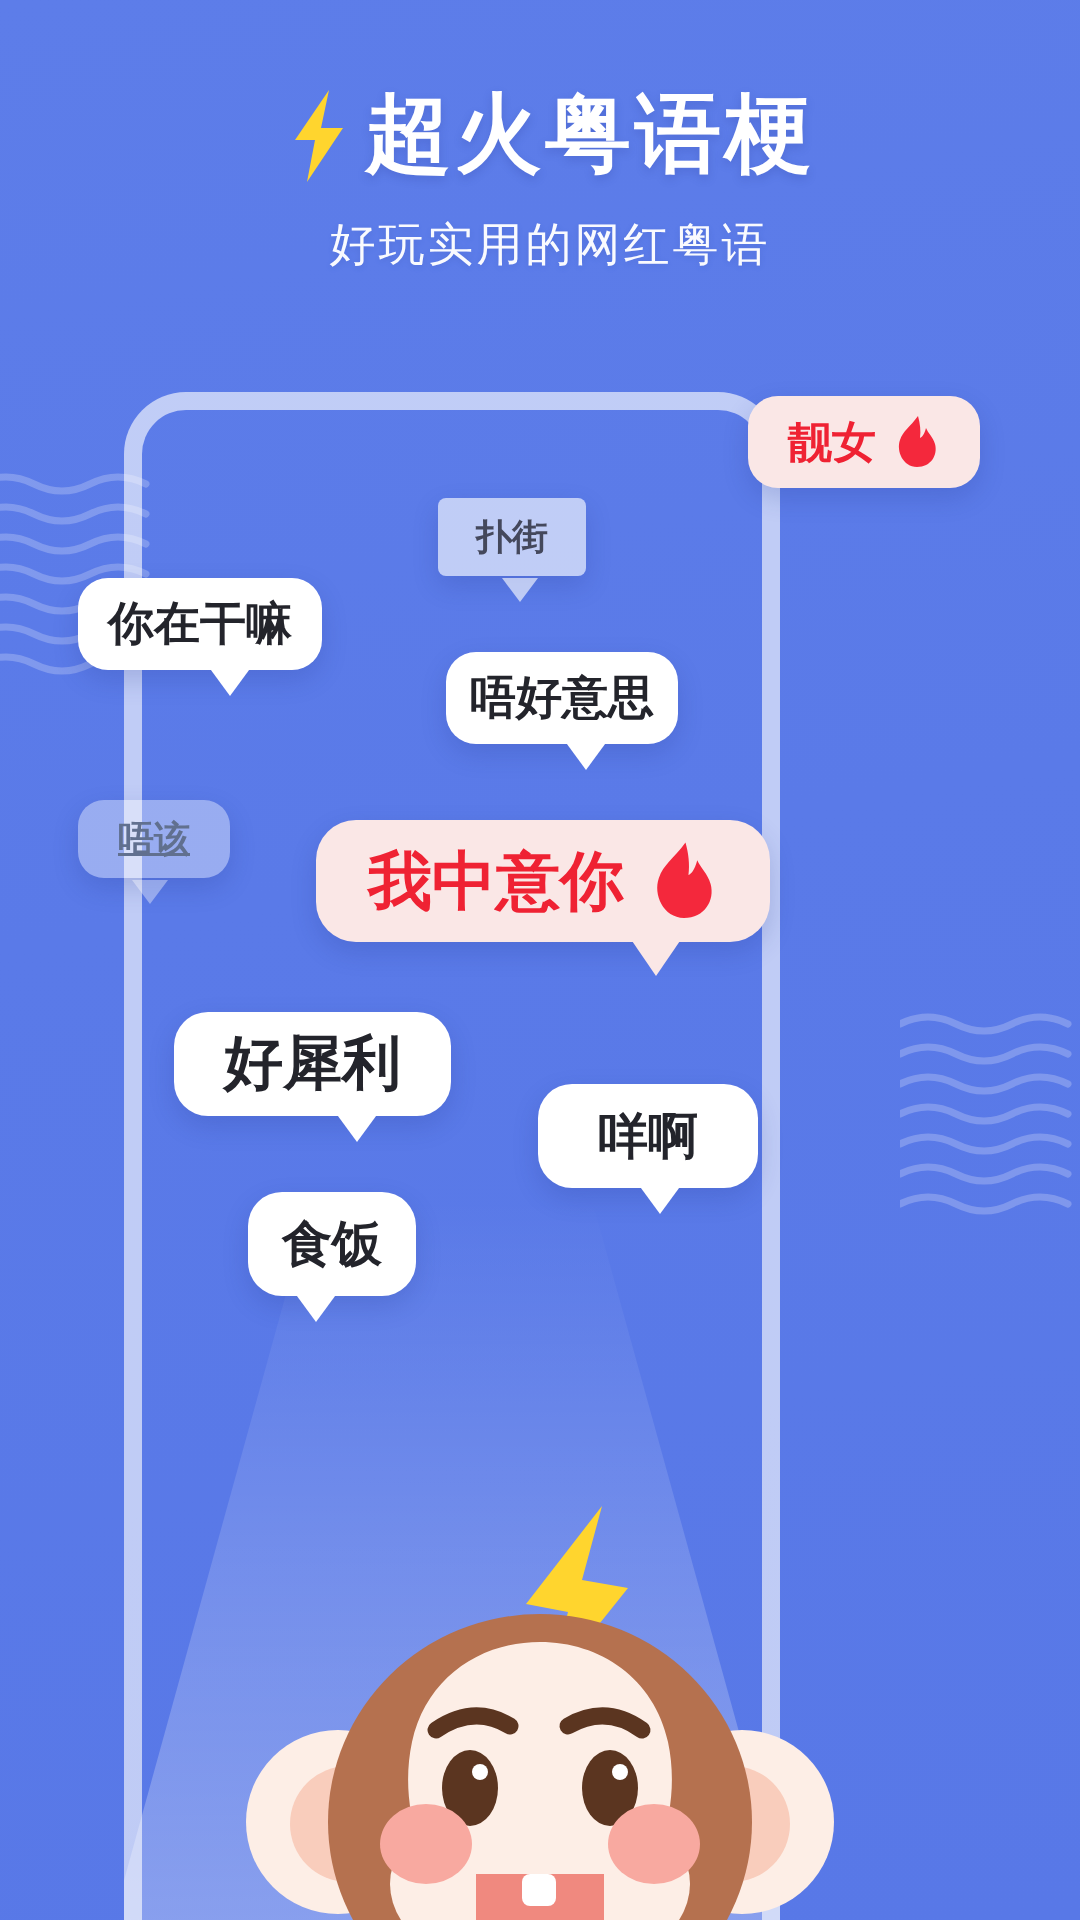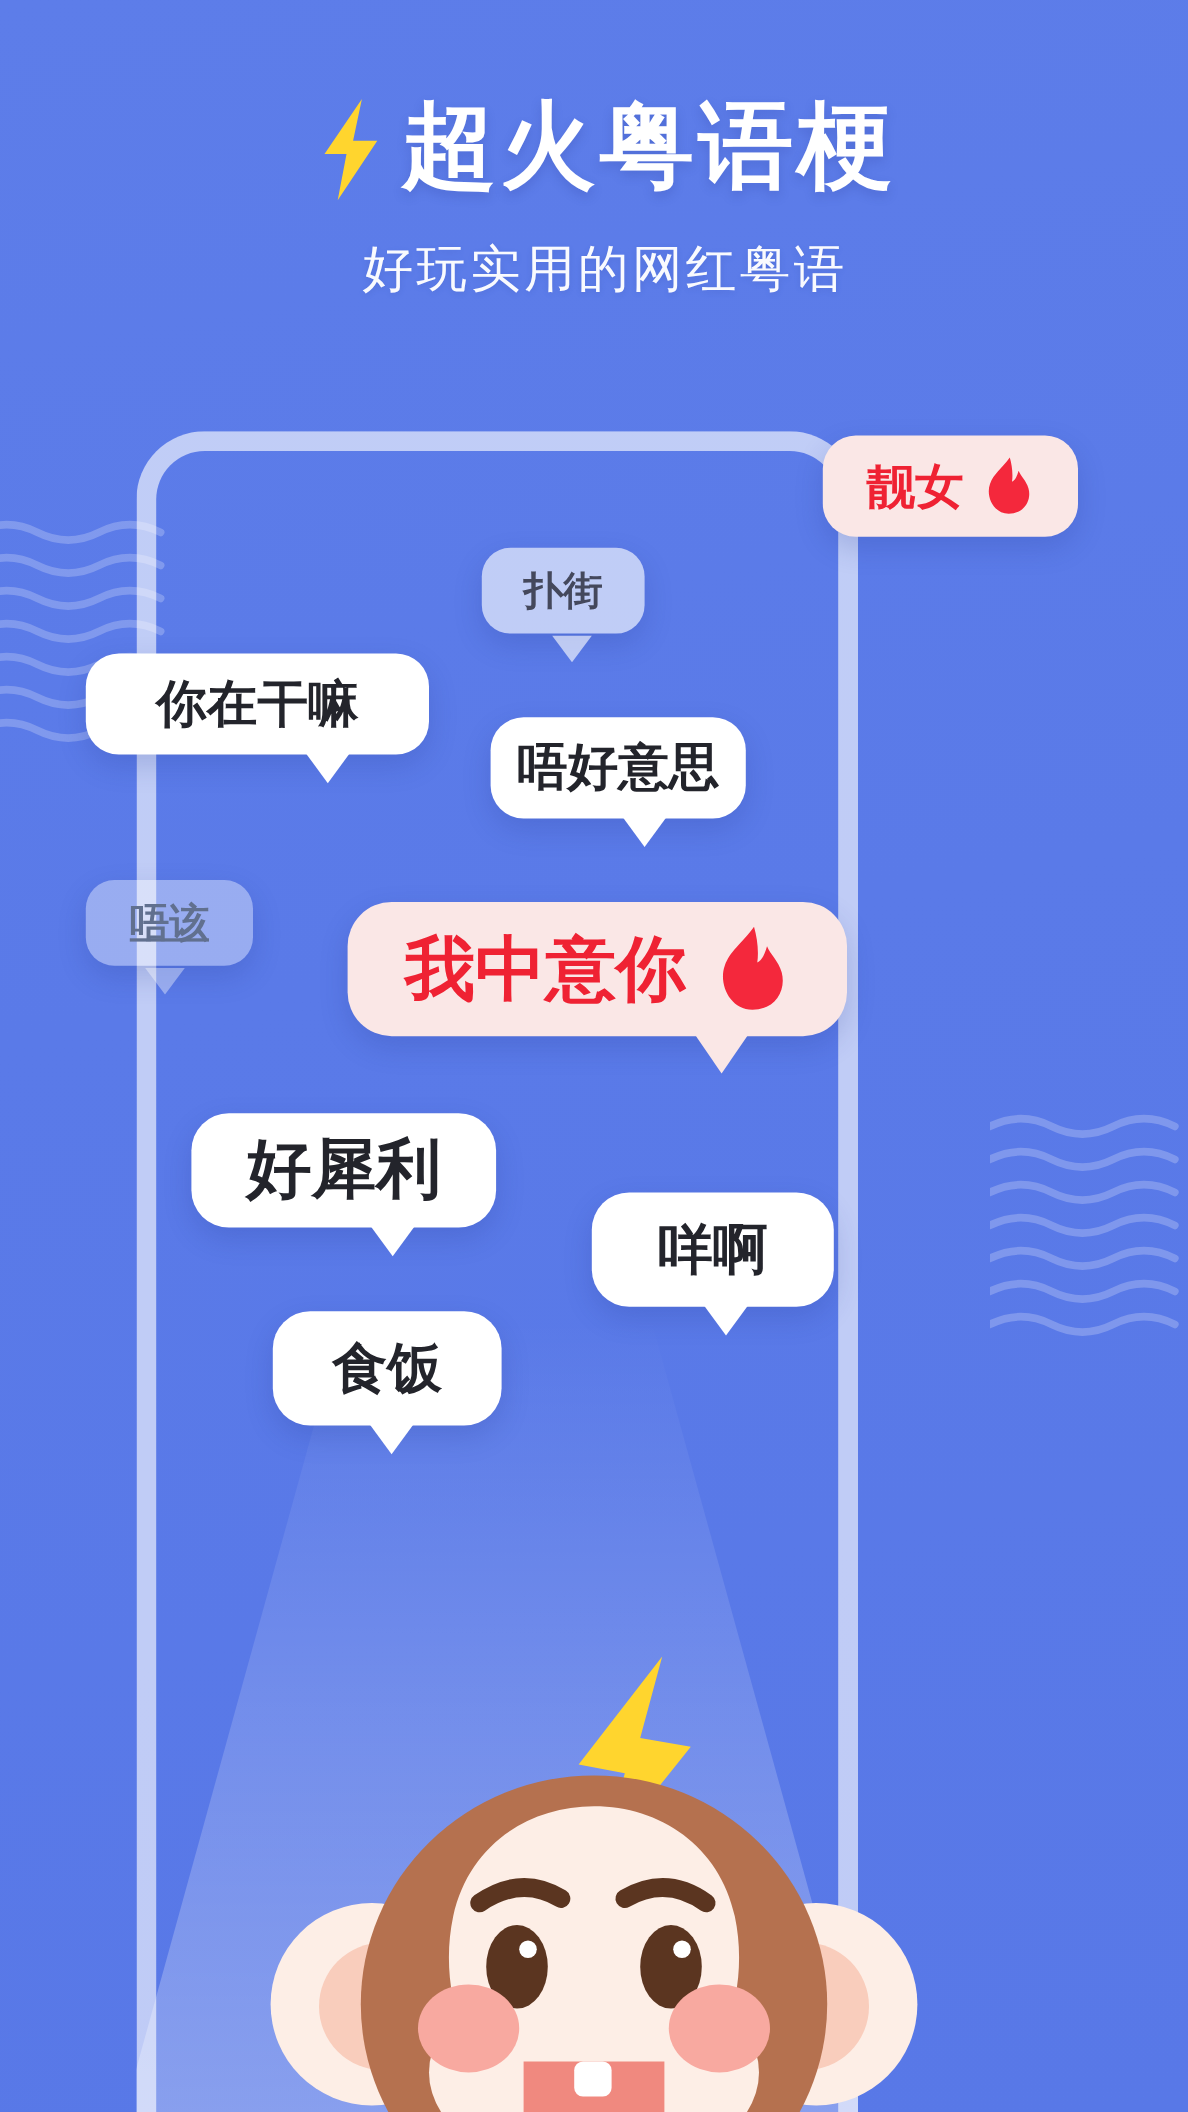--- a/index.html
+++ b/index.html
@@ -93,42 +93,42 @@
   .bubble.pink .tail{ border-top:30px solid #fae7e6; }
 
   .flame{ display:block; }
 
   
   #b-leungnui{ right:100px; top:396px;  padding:0 40px; height:92px;  font-size:44px; border-radius:30px; }
 
   #b-leungzai{ left:232px; top:448px; padding:0 44px; height:86px; font-size:42px; border-radius:28px; }
   #b-leungzai .tail{ left:68px; }
 
-  #b-puugaai{ left:438px; top:498px; padding:0 38px; height:78px; font-size:36px; border-radius:26px; }
+  #b-puugaai{ left:438px; top:498px; padding:0 38px; height:78px; font-size:36px; border-radius:8px; }
   #b-puugaai .tail{ left:64px; border-left-width:18px; border-right-width:18px; border-top-width:24px; }
 
-  #b-neizai{ left:78px; top:594px; padding:0 64px; height:92px; font-size:46px; border-radius:30px; }
+  #b-neizai{ left:78px; top:578px; padding:0 30px; height:92px; font-size:46px; border-radius:30px; }
   #b-neizai .tail{ right:70px; }
 
   #b-mgouyisi{ left:446px; top:652px; padding:0 24px; height:92px; font-size:46px; border-radius:30px; }
   #b-mgouyisi .tail{ right:70px; }
 
   #b-mgoi{ left:78px; top:800px; padding:0 40px; height:78px; font-size:36px; border-radius:26px;text-decoration:underline; }
   #b-mgoi .tail{ right:62px; border-left-width:18px; border-right-width:18px; border-top-width:24px; }
 
   #b-love{ left:316px; top:820px; padding:0 52px; height:122px; font-size:64px; border-radius:40px; gap:26px; }
   #b-love .tail{ right:88px; bottom:-34px; border-left-width:26px; border-right-width:26px; border-top-width:38px; }
 
   #b-hosailei{ left:174px; top:1012px; padding:0 50px; height:104px; font-size:59px; border-radius:34px; }
   #b-hosailei .tail{ right:72px; }
 
   #b-meaa{ left:538px; top:1084px; padding:0 60px; height:104px; font-size:50px; border-radius:34px; }
   #b-meaa .tail{ right:76px; }
 
-  #b-sikfaan{ left:248px; top:1192px; padding:0 54px; height:104px; font-size:50px; border-radius:34px; }
+  #b-sikfaan{ left:248px; top:1192px; padding:0 34px; height:104px; font-size:50px; border-radius:34px; }
   #b-sikfaan .tail{ right:78px; }
 
   
   .mascot{ position:absolute; left:50%; transform:translateX(-50%); bottom:-12px; width:620px; height:440px; }
 </style>
 </head>
 <body>
 
 <div id="stage">
 

